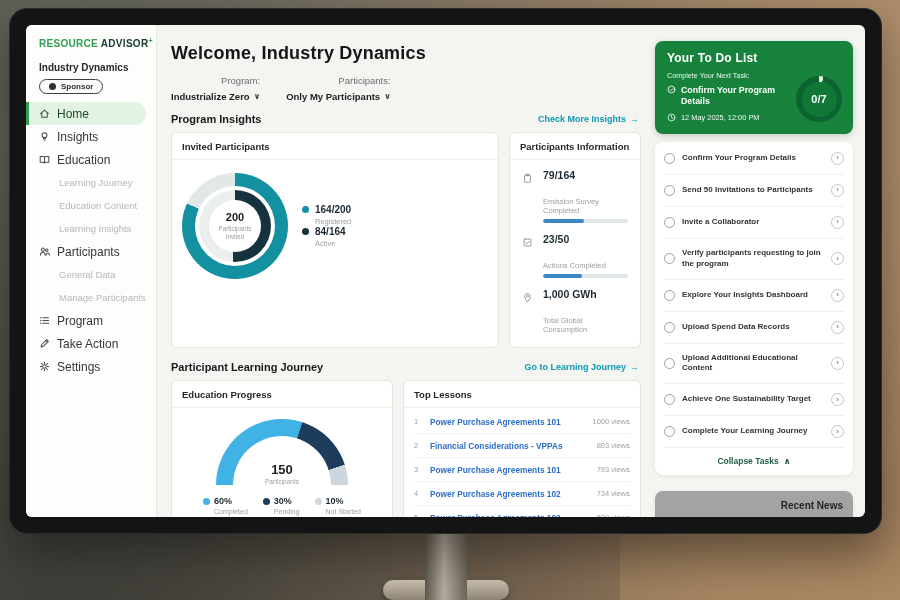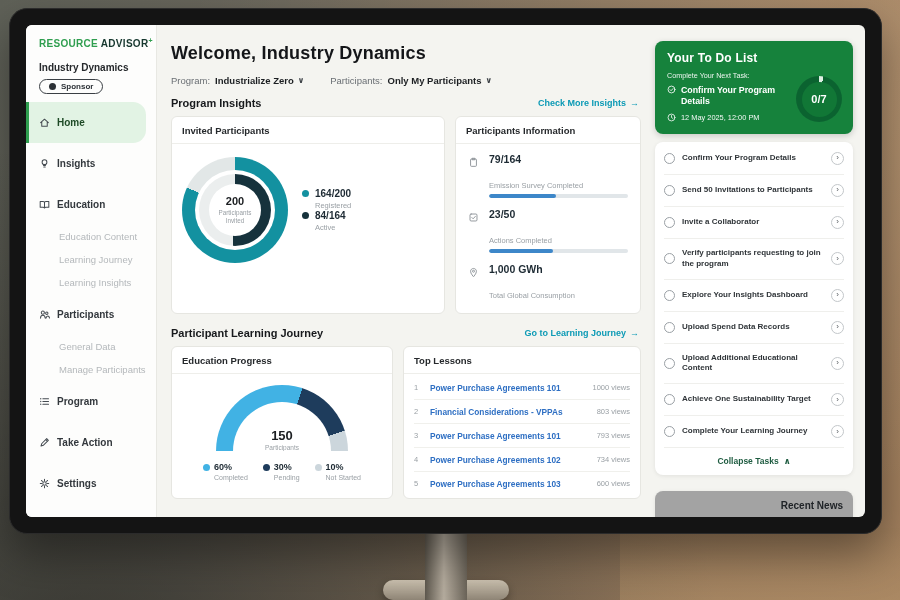--- a/index.html
+++ b/index.html
@@ -27,43 +27,43 @@
   
   .sidebar { width:131px; flex-shrink:0; background:#fdfdfc; border-right:1px solid #e8e8e3; padding-top:12px; }
   .logo { padding:0 0 0 13px; font-size:10px; font-weight:bold; letter-spacing:0.3px; }
   .logo .p1 { color:#2f9e4f; }
   .logo .p2 { color:#17382f; }
   .logo sup { color:#2f9e4f; font-size:7px; }
   .org { padding:13px 0 0 13px; font-size:10px; font-weight:bold; color:#26292c; }
   .pill { display:inline-flex; align-items:center; gap:5px; border:1px solid #3a3f44; border-radius:10px;
     padding:2px 9px; font-size:8px; font-weight:bold; color:#2c3136; margin:6px 0 8px 13px; cursor:pointer; }
   .pill-dot { width:7px; height:7px; border-radius:50%; background:#2c3136; }
-  .nav-item { display:flex; align-items:center; gap:7px; height:41px; padding-left:13px;
-    font-size:10px; font-weight:bold; color:#33383d; cursor:pointer; }
+  .nav-item { display:flex; align-items:center; gap:7px; height:23px; padding-left:13px;
+    font-size:12px; font-weight:normal; color:#33383d; cursor:pointer; }
   .nav-item .nicon { display:flex; color:#454b51; }
   .nav-item .nicon svg { width:11px; height:11px; }
   .nav-item.sub { padding-left:33px; font-weight:normal; color:#b4b8bb; font-size:9.5px; height:23px; }
   .nav-item.active { background:#e2f3e4; border-left:3px solid #2f9e4f; padding-left:10px;
     margin-right:10px; border-radius:0 13px 13px 0; color:#1e4a26; }
 
   
   .main { flex:1; min-width:0; padding:12px 12px 0 14px; }
   .welcome { font-size:18px; font-weight:bold; color:#141619; margin:6px 0 11px; letter-spacing:0.2px; }
   .filters { display:flex; gap:26px; align-items:center; margin-bottom:11px; }
-  .filter { display:flex; gap:5px; align-items:flex-end; font-size:9.5px; color:#6a6f74; }
+  .filter { display:flex; gap:5px; align-items:flex-end; font-size:9.5px; color:#6a6f74;flex-direction:column; }
   .filter .fval { color:#1c1f22; font-weight:bold; cursor:pointer; display:flex; gap:4px; align-items:center; }
   .caret { font-size:8px; color:#3a3f44; }
   .sec { display:flex; justify-content:space-between; align-items:center; margin:4px 2px 7px 0; }
   .sec-title { font-size:11px; font-weight:bold; color:#17191c; }
   .sec-link { font-size:9px; font-weight:bold; color:#0c9ab5; display:flex; gap:4px; align-items:center; cursor:pointer; }
   .row { display:flex; gap:10px; margin-bottom:13px; }
   .card { background:#fff; border:1px solid #e6e6e1; border-radius:6px; overflow:hidden; }
   .card-h { font-size:9.5px; font-weight:bold; color:#26292c; padding:8px 10px 7px; border-bottom:1px solid #eeeeea; }
 
-  .card-invited { width:274px; flex-shrink:0; }
+  .card-invited { width:328px; flex-shrink:0; }
   .inv-body { display:flex; align-items:center; gap:14px; padding:13px 10px; }
   .donut { position:relative; width:106px; height:106px; border-radius:50%; flex-shrink:0; }
   .donut .gap1 { position:absolute; inset:13px; background:#fff; border-radius:50%; }
   .donut .ring2 { position:absolute; inset:17px; border-radius:50%; }
   .donut .hole { position:absolute; inset:27px; background:#fff; border-radius:50%;
     display:flex; flex-direction:column; align-items:center; justify-content:center; text-align:center; }
   .hole-v { font-size:11px; font-weight:bold; color:#1b1e21; }
   .hole-l { font-size:6.3px; color:#9aa0a5; width:42px; line-height:1.3; margin-top:2px; }
   .lg { display:flex; flex-direction:column; }
   .lg-item { display:flex; gap:6px; align-items:flex-start; }
@@ -173,24 +173,24 @@
           </div>
           <div class="nav-item">
             <span class="nicon">
                 <svg viewBox="0 0 12 12" fill="none" stroke="currentColor" stroke-width="1.1" stroke-linejoin="round">
                   <path d="M1.3 2.6h3.2c.9 0 1.5.5 1.5 1.2v6c-.3-.5-.8-.8-1.5-.8H1.3zM10.7 2.6H7.5c-.9 0-1.5.5-1.5 1.2v6c.3-.5.8-.8 1.5-.8h3.2z"></path>
                 </svg>
               </span>
             <span>Education</span>
           </div>
           <div class="nav-item sub">
+            <span>Learning Journey</span>
+          </div>
+          <div class="nav-item sub">
             <span>Education Content</span>
-          </div>
-          <div class="nav-item sub">
-            <span>Learning Journey</span>
           </div>
           <div class="nav-item sub">
             <span>Learning Insights</span>
           </div>
           <div class="nav-item">
             <span class="nicon">
                 <svg viewBox="0 0 12 12" fill="none" stroke="currentColor" stroke-width="1.1" stroke-linecap="round">
                   <circle cx="4.2" cy="4" r="1.7"></circle>
                   <circle cx="8.5" cy="4.6" r="1.3"></circle>
                   <path d="M1.6 10c.2-2 1.3-3.1 2.6-3.1S6.6 8 6.8 10M7.7 9.9c.2-1.5 1-2.3 1.9-2.3s1.6.7 1.9 2.3"></path>

